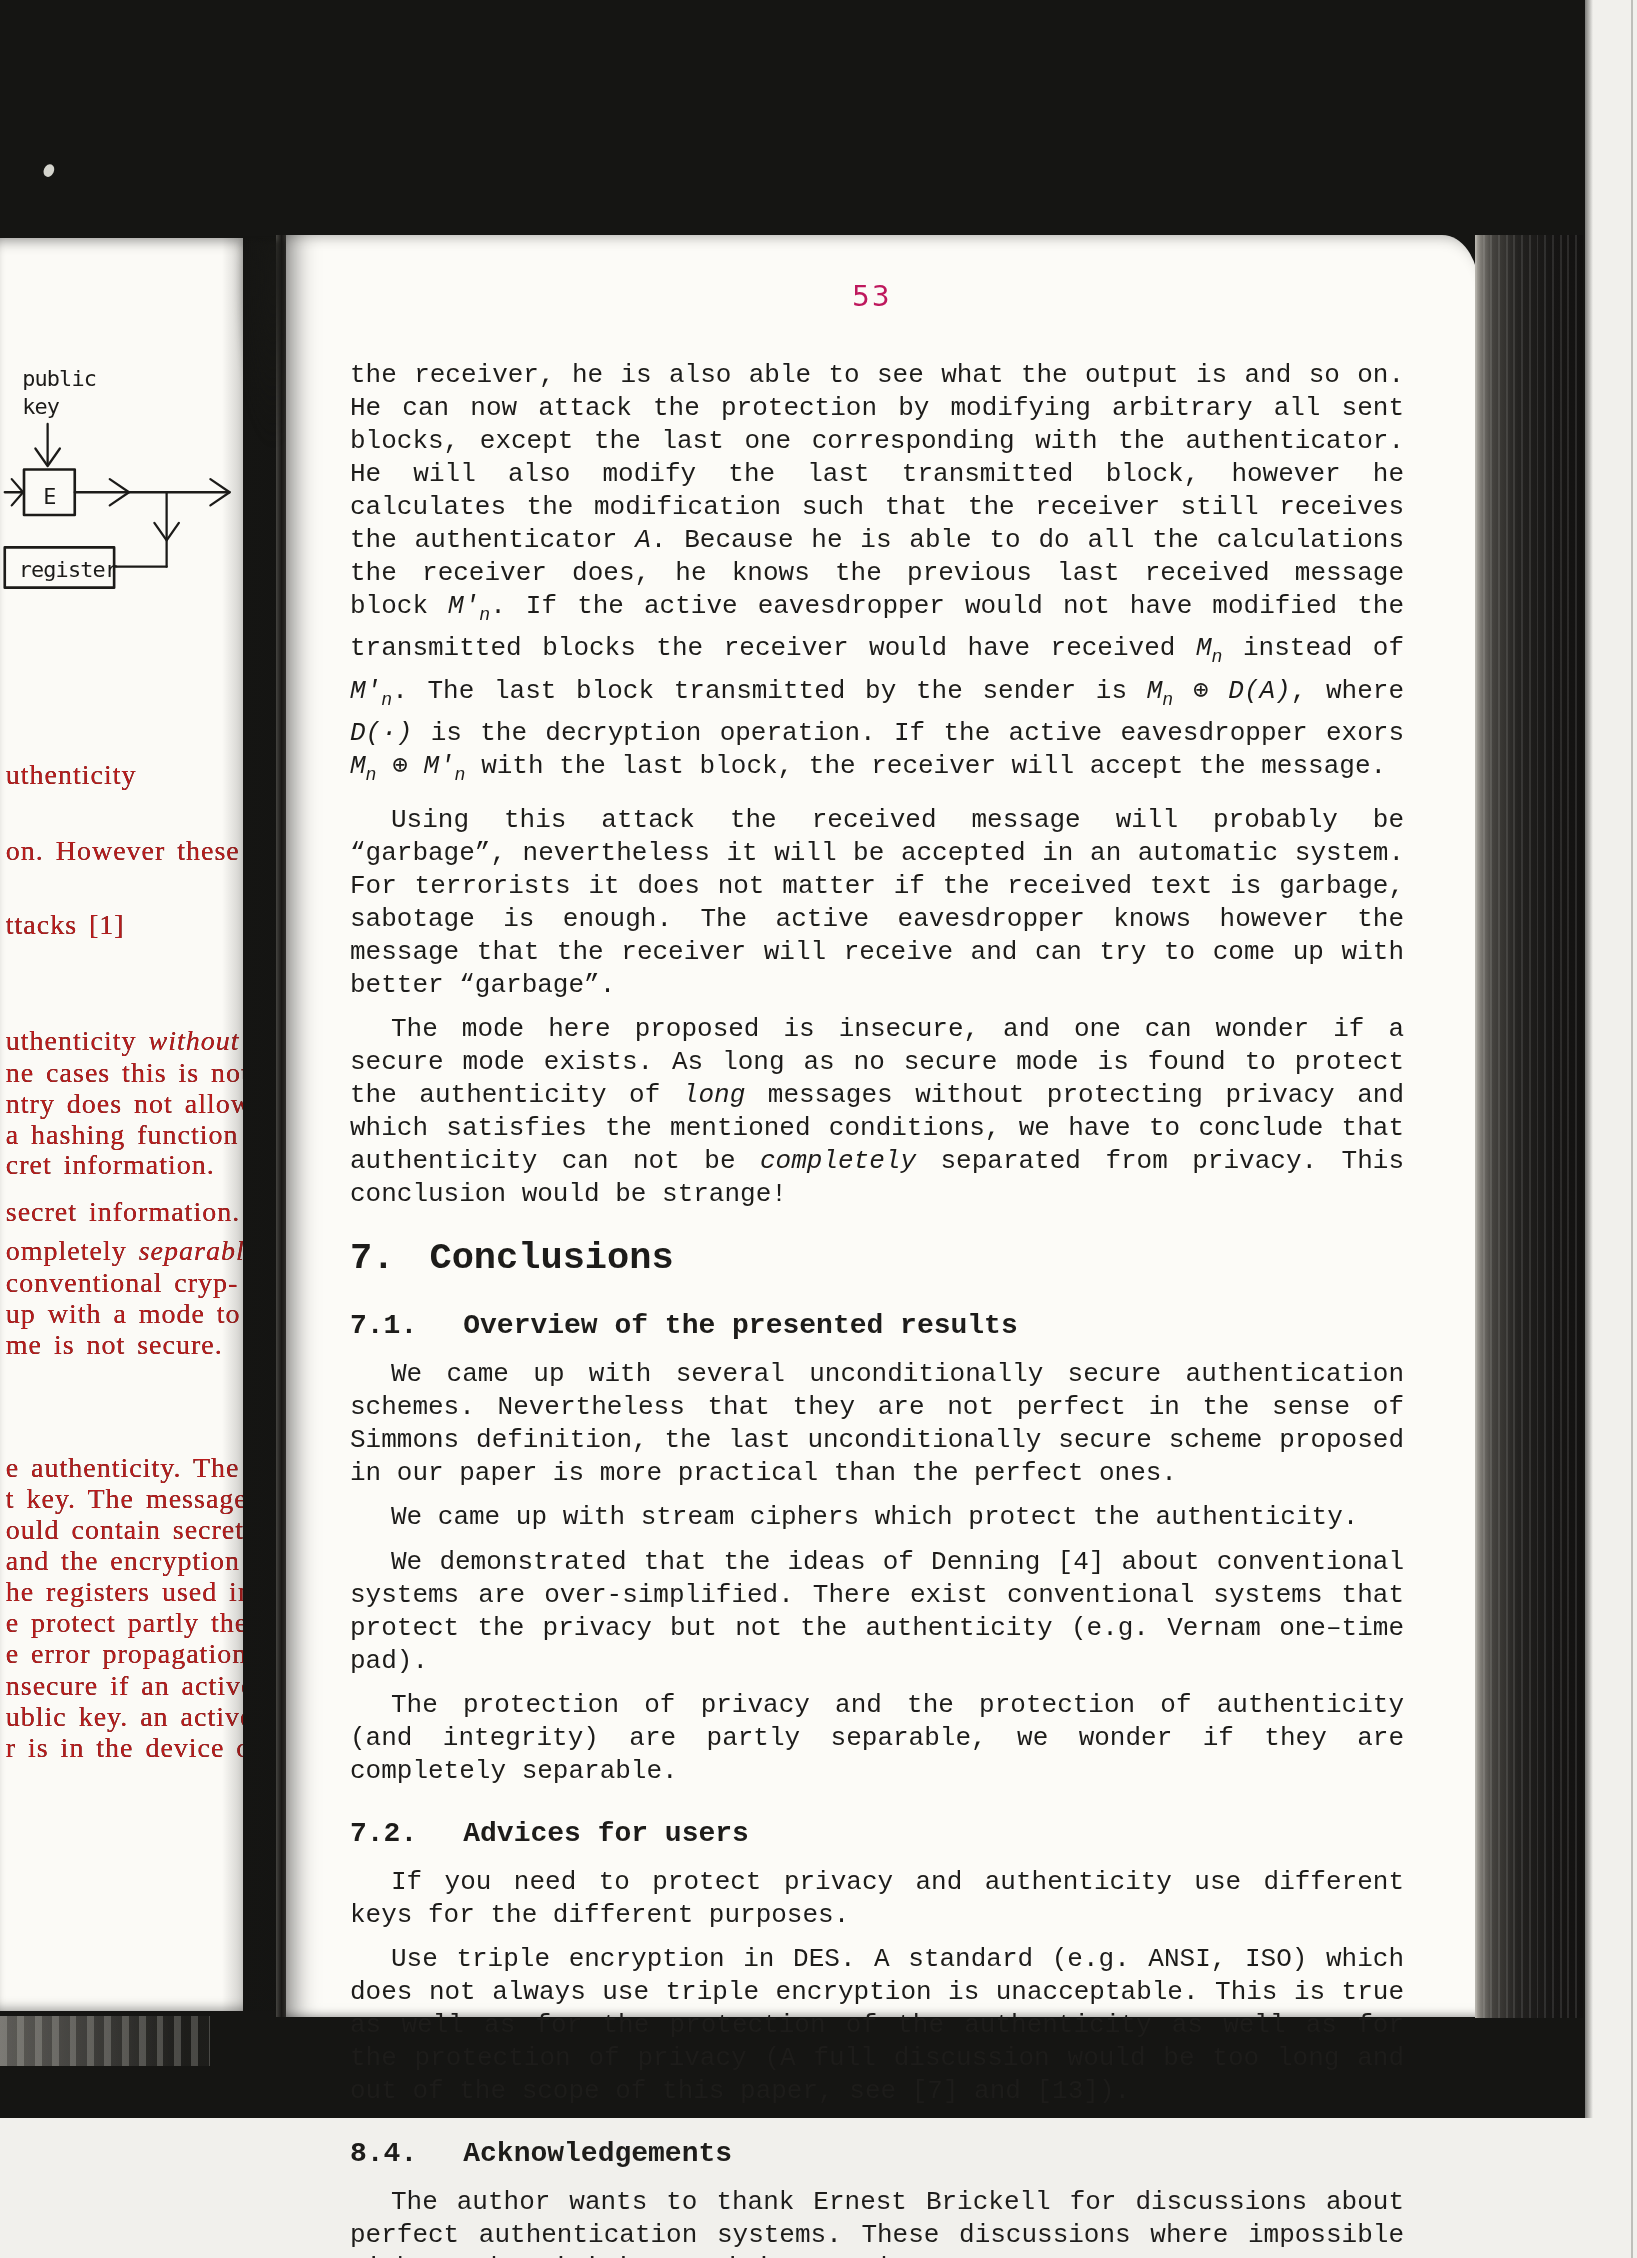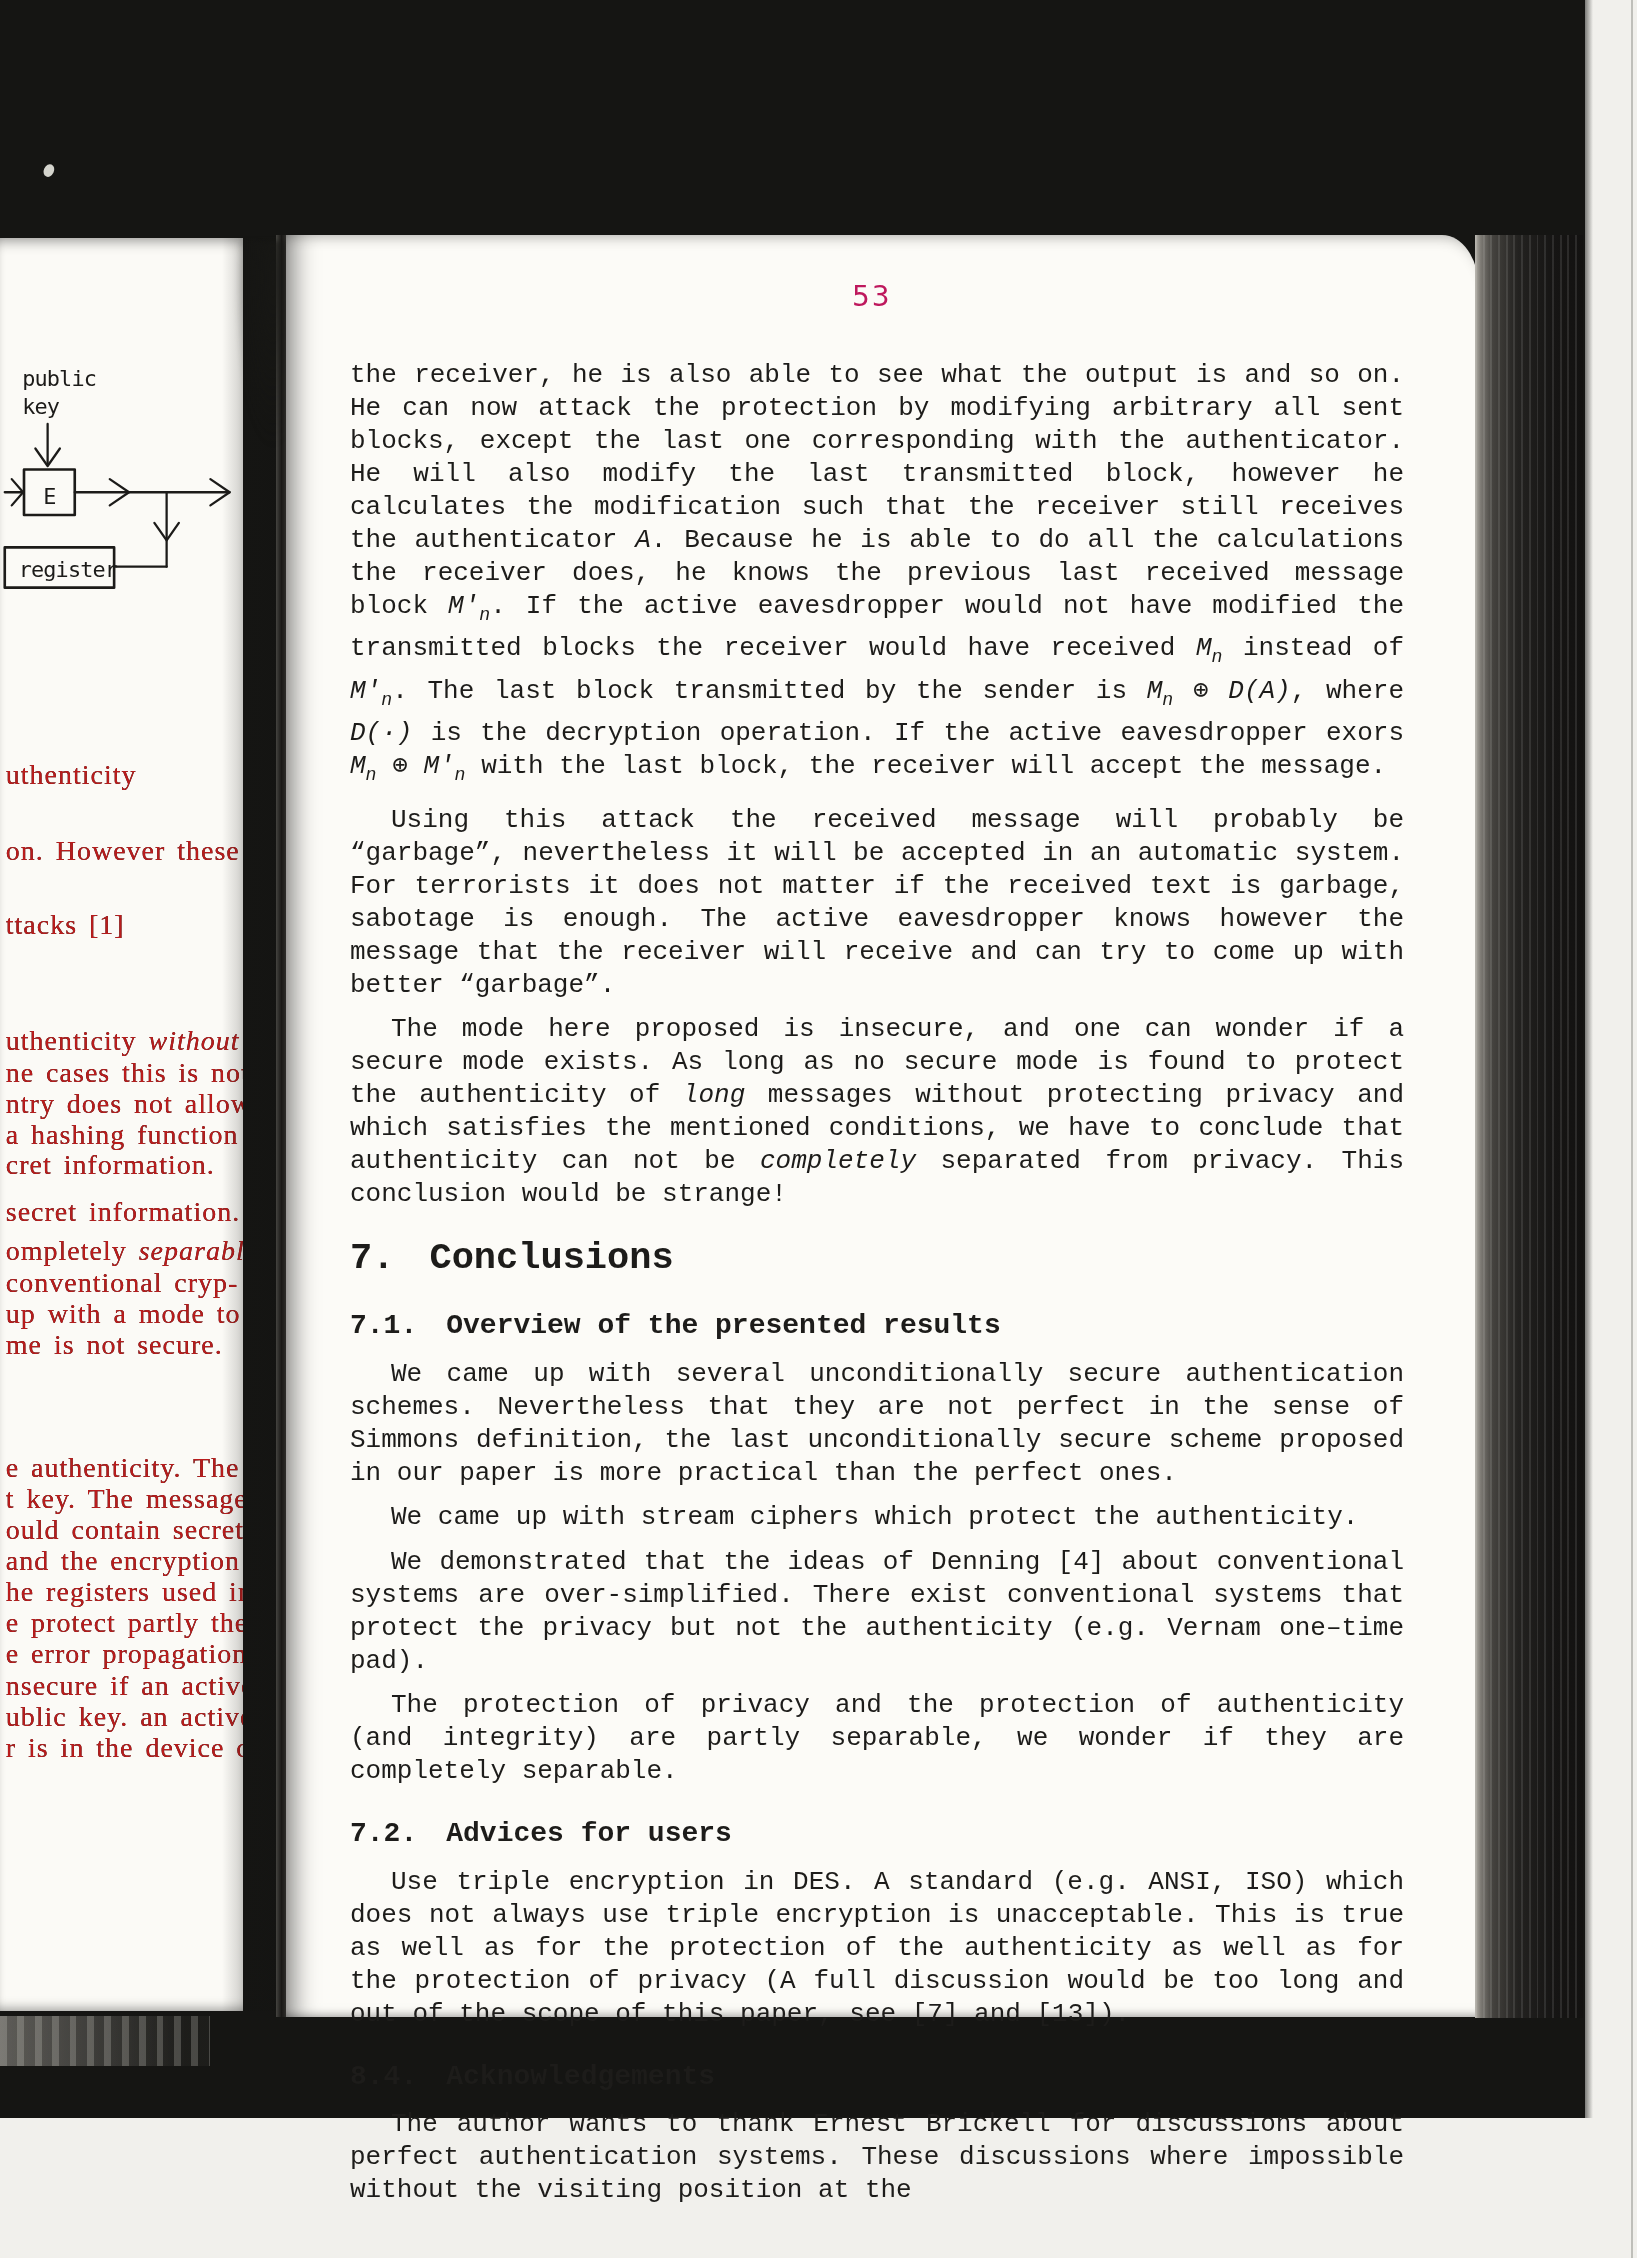--- a/index.html
+++ b/index.html
@@ -50,21 +50,21 @@
   .pagenum{position:absolute;left:852px;top:280px;font-family:"DejaVu Sans","Liberation Sans",sans-serif;
            font-size:28px;letter-spacing:1.9px;color:#be185d;}
   .pagebody{position:absolute;left:350px;top:359px;width:1054px;text-align:justify;
             font-size:26px;line-height:33px;font-family:Liberation Mono, monospace;}
   .par{margin:0 0 11.6px;text-indent:41px;}
   .par.noindent{text-indent:0;}
   .hd{font-weight:bold;text-indent:0;text-align:left;}
   .h1{font-size:37px;line-height:44px;margin:25px 0 21px;}
   .h1 .hnum{margin-right:35px;}
   .h2{font-size:28px;line-height:33px;margin:29px 0 15.4px;}
-  .h2 .hnum{margin-right:29px;}
+  .h2 .hnum{margin-right:46px;}
 </style>
 </head>
 <body>
 
 <div class="canvas">
   <div class="black-base"></div>
   <div class="right-fade"></div>
   <div class="edge-line"></div>
   <div class="speck"></div>
 
@@ -132,20 +132,21 @@
       <p class="par noindent"><span>the receiver, he is also able to see what the output is and so on. He can now attack the protection by modifying arbitrary all sent blocks, except the last one corresponding with the authenticator. He will also modify the last transmitted block, however he calculates the modification such that the receiver still receives the authenticator </span><span class="i">A</span><span>. Because he is able to do all the calculations the receiver does, he knows the previous last received message block </span><span class="i">M′</span><span class="sub">n</span><span>. If the active eavesdropper would not have modified the transmitted blocks the receiver would have received </span><span class="i">M</span><span class="sub">n</span><span> instead of </span><span class="i">M′</span><span class="sub">n</span><span>. The last block transmitted by the sender is </span><span class="i">M</span><span class="sub">n</span><span> ⊕ </span><span class="i">D(A)</span><span>, where </span><span class="i">D(·)</span><span> is the decryption operation. If the active eavesdropper exors </span><span class="i">M</span><span class="sub">n</span><span> ⊕ </span><span class="i">M′</span><span class="sub">n</span><span> with the last block, the receiver will accept the message.</span></p>
       <p class="par"><span>Using this attack the received message will probably be “garbage”, nevertheless it will be accepted in an automatic system. For terrorists it does not matter if the received text is garbage, sabotage is enough. The active eavesdropper knows however the message that the receiver will receive and can try to come up with better “garbage”.</span></p>
       <p class="par"><span>The mode here proposed is insecure, and one can wonder if a secure mode exists. As long as no secure mode is found to protect the authenticity of </span><span class="i">long</span><span> messages without protecting privacy and which satisfies the mentioned conditions, we have to conclude that authenticity can not be </span><span class="i">completely</span><span> separated from privacy. This conclusion would be strange!</span></p>
       <div class="hd h1"><span class="hnum">7.</span><span class="htitle">Conclusions</span></div>
       <div class="hd h2"><span class="hnum">7.1.</span><span class="htitle">Overview of the presented results</span></div>
       <p class="par"><span>We came up with several unconditionally secure authentication schemes. Nevertheless that they are not perfect in the sense of Simmons definition, the last unconditionally secure scheme proposed in our paper is more practical than the perfect ones.</span></p>
       <p class="par"><span>We came up with stream ciphers which protect the authenticity.</span></p>
       <p class="par"><span>We demonstrated that the ideas of Denning [4] about conventional systems are over-simplified. There exist conventional systems that protect the privacy but not the authenticity (e.g. Vernam one–time pad).</span></p>
       <p class="par"><span>The protection of privacy and the protection of authenticity (and integrity) are partly separable, we wonder if they are completely separable.</span></p>
       <div class="hd h2"><span class="hnum">7.2.</span><span class="htitle">Advices for users</span></div>
+      <p class="par"><span>If you need to protect privacy and authenticity use different keys for the different purposes.</span></p>
       <p class="par"><span>Use triple encryption in DES. A standard (e.g. ANSI, ISO) which does not always use triple encryption is unacceptable. This is true as well as for the protection of the authenticity as well as for the protection of privacy (A full discussion would be too long and out of the scope of this paper, see [7] and [13]).</span></p>
       <div class="hd h2"><span class="hnum">8.4.</span><span class="htitle">Acknowledgements</span></div>
       <p class="par"><span>The author wants to thank Ernest Brickell for discussions about perfect authentication systems. These discussions where impossible without the visiting position at the</span></p>
     </div>
 
   <div class="edge-texture"></div>
   <div class="bl-streaks"></div>
 </div>
 
 

